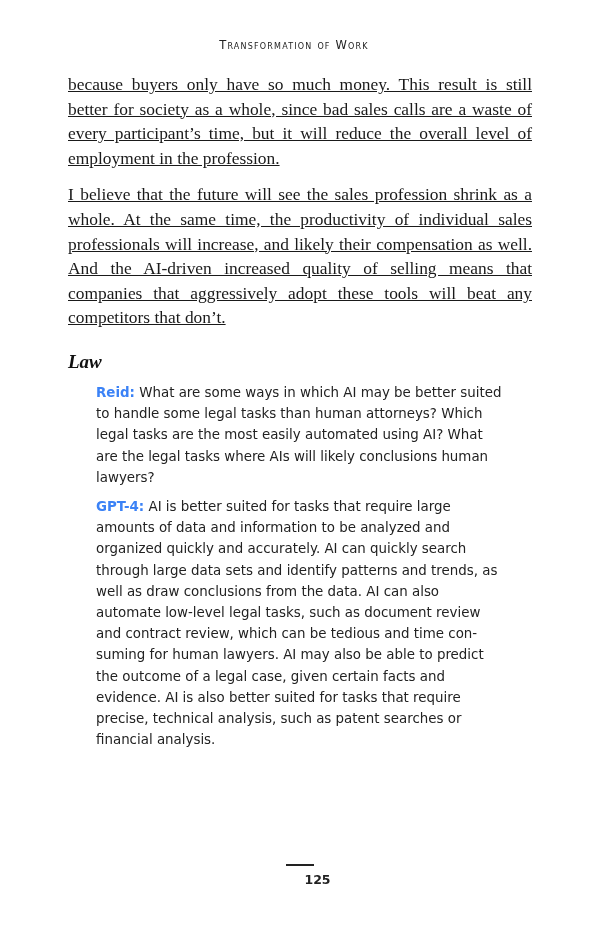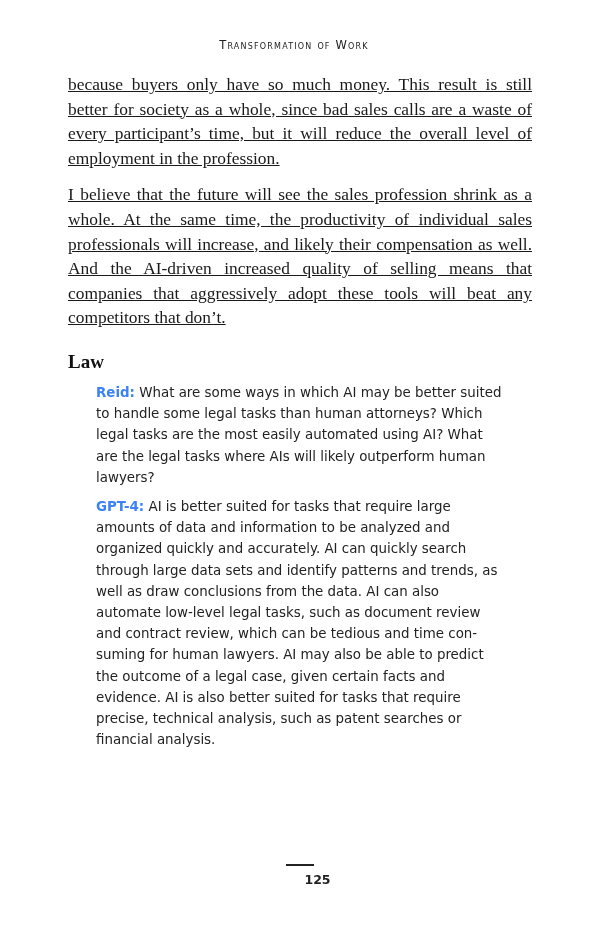--- a/index.html
+++ b/index.html
@@ -41,20 +41,21 @@
       color: #1a1a1a;
       text-decoration: underline;
     }
     .section-heading {
       font-family: "Liberation Serif", serif;
       font-weight: bold;
       font-size: 19px;
       line-height: 24px;
       margin: 20px 0 0 0;
       color: #111;
+      font-style: italic;
     }
     .section-heading + .body-para {
       margin-top: 0;
     }
     .dialogue {
       margin-left: 28px;
       width: 410px;
       margin-top: 8px;
     }
     .dialogue-para {
@@ -97,21 +98,21 @@
 
 <div class="column">
   <p class="body-para">because buyers only have so much money. This result is still better for society as a whole, since bad sales calls are a waste of every participant’s time, but it will reduce the overall level of employment in the profession.</p>
   <p class="body-para">I believe that the future will see the sales profession shrink as a whole. At the same time, the productivity of individual sales professionals will increase, and likely their compensation as well. And the AI-driven increased quality of selling means that companies that aggressively adopt these tools will beat any competitors that don’t.</p>
 
   <h2 class="section-heading">Law</h2>
 
   <div class="dialogue">
     <p class="dialogue-para">
       <span class="speaker">Reid:</span>
-      <span>What are some ways in which AI may be better suited to handle some legal tasks than human attor­neys? Which legal tasks are the most easily automated using AI? What are the legal tasks where AIs will likely outperform human lawyers?</span>
+      <span>What are some ways in which AI may be better suited to handle some legal tasks than human attor­neys? Which legal tasks are the most easily automated using AI? What are the legal tasks where AIs will likely conclusions human lawyers?</span>
     </p>
     <p class="dialogue-para">
       <span class="speaker">GPT-4:</span>
       <span>AI is better suited for tasks that require large amounts of data and information to be analyzed and organized quickly and accurately. AI can quickly search through large data sets and identify patterns and trends, as well as draw conclusions from the data. AI can also automate low-level legal tasks, such as document review and contract review, which can be tedious and time con­suming for human lawyers. AI may also be able to pre­dict the outcome of a legal case, given certain facts and evidence. AI is also better suited for tasks that require precise, technical analysis, such as patent searches or financial analysis.</span>
     </p>
   </div>
 </div>
 
 <div class="footer">
   <div class="footer-rule"></div>

